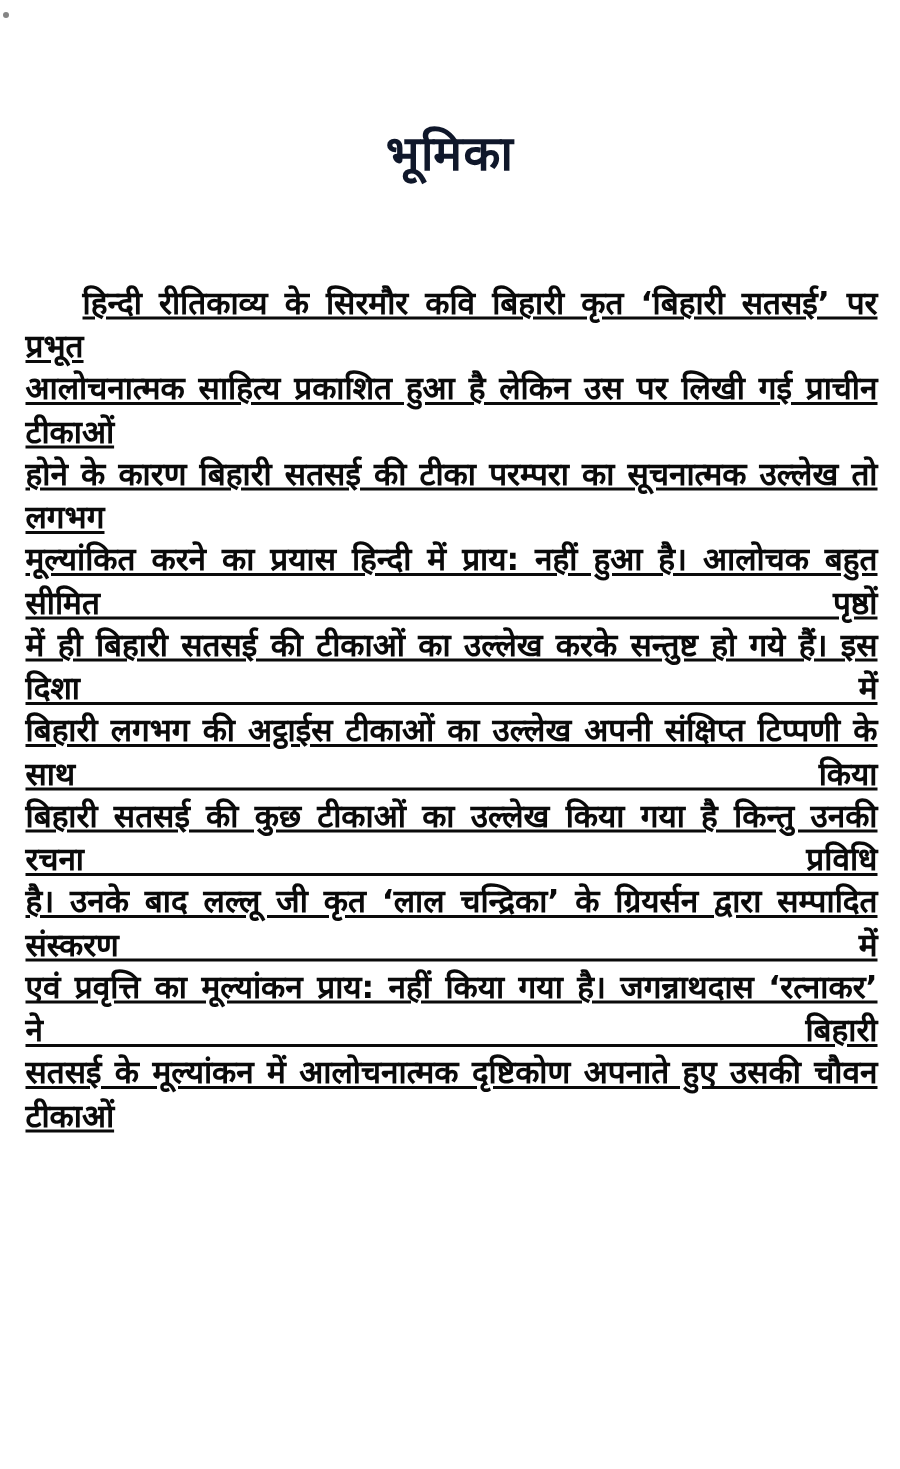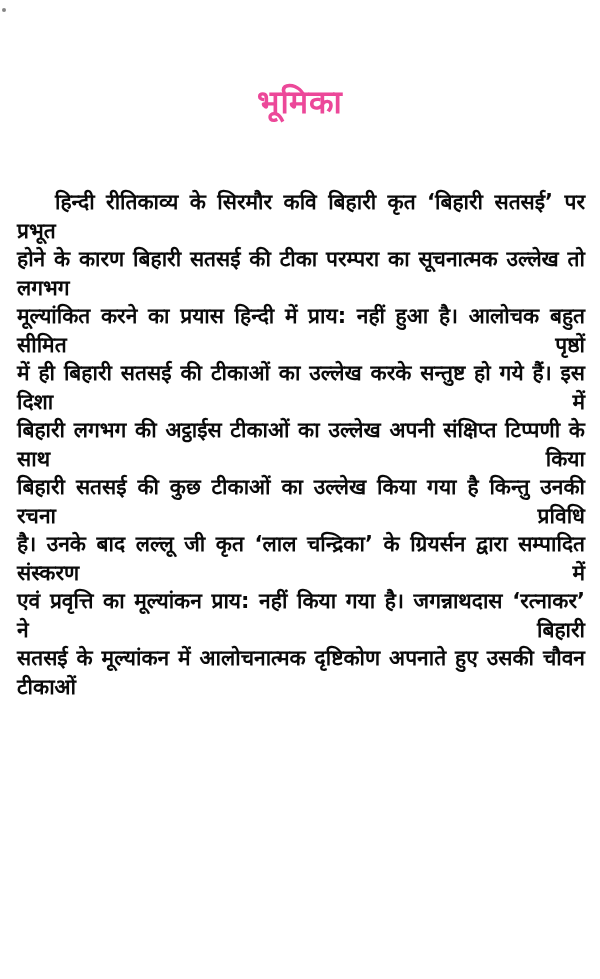--- a/index.html
+++ b/index.html
@@ -31,51 +31,53 @@
     opacity: 0.65;
   }
   .page-title {
     margin: 0;
     padding-top: 82px;
     text-align: center;
     font-size: 32px;
     line-height: 40px;
     font-weight: 700;
     letter-spacing: 1px;
-    color: #ec4899;
+    color: #0f172a;
   }
   .text-block {
     margin: 66px 15px 0 17px; 
     font-size: 21px;
     line-height: 28.5px;
     font-weight: 600;
     color: #0a0a0a;
   }
   .para {
     margin: 0;
   }
   .line {
     text-align: justify;
     text-align-last: justify;
     white-space: normal;
     word-spacing: 1px;
+    text-decoration: underline;
   }
   .line.first {
     text-indent: 38px;
   }
 </style>
 </head>
 <body>
 
 <div class="page">
   <div class="scan-speck"></div>
   <h1 class="page-title">भूमिका</h1>
   <div class="text-block">
       <div class="para">
         <div class="line first">हिन्दी रीतिकाव्य के सिरमौर कवि बिहारी कृत ‘बिहारी सतसई’ पर प्रभूत</div>
+        <div class="line">आलोचनात्मक साहित्य प्रकाशित हुआ है लेकिन उस पर लिखी गई प्राचीन टीकाओं</div>
         <div class="line">होने के कारण बिहारी सतसई की टीका परम्परा का सूचनात्मक उल्लेख तो लगभग</div>
         <div class="line">मूल्यांकित करने का प्रयास हिन्दी में प्राय: नहीं हुआ है। आलोचक बहुत सीमित पृष्ठों</div>
         <div class="line">में ही बिहारी सतसई की टीकाओं का उल्लेख करके सन्तुष्ट हो गये हैं। इस दिशा में</div>
         <div class="line">बिहारी लगभग की अट्ठाईस टीकाओं का उल्लेख अपनी संक्षिप्त टिप्पणी के साथ किया</div>
         <div class="line">बिहारी सतसई की कुछ टीकाओं का उल्लेख किया गया है किन्तु उनकी रचना प्रविधि</div>
         <div class="line">है। उनके बाद लल्लू जी कृत ‘लाल चन्द्रिका’ के ग्रियर्सन द्वारा सम्पादित संस्करण में</div>
         <div class="line">एवं प्रवृत्ति का मूल्यांकन प्राय: नहीं किया गया है। जगन्नाथदास ‘रत्नाकर’ ने बिहारी</div>
         <div class="line">सतसई के मूल्यांकन में आलोचनात्मक दृष्टिकोण अपनाते हुए उसकी चौवन टीकाओं</div>
       </div>
     </div>

